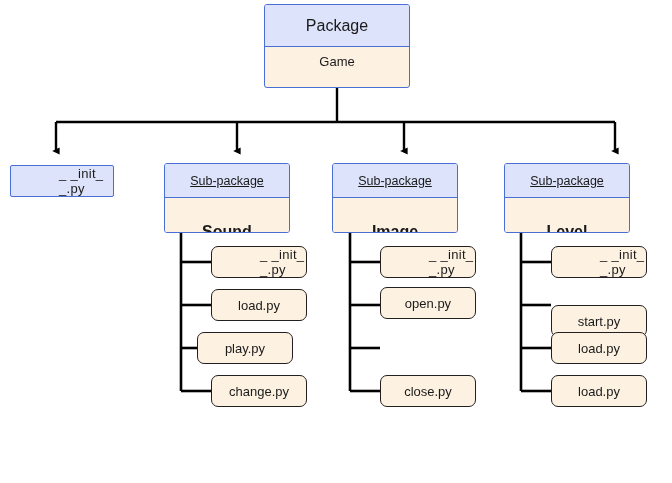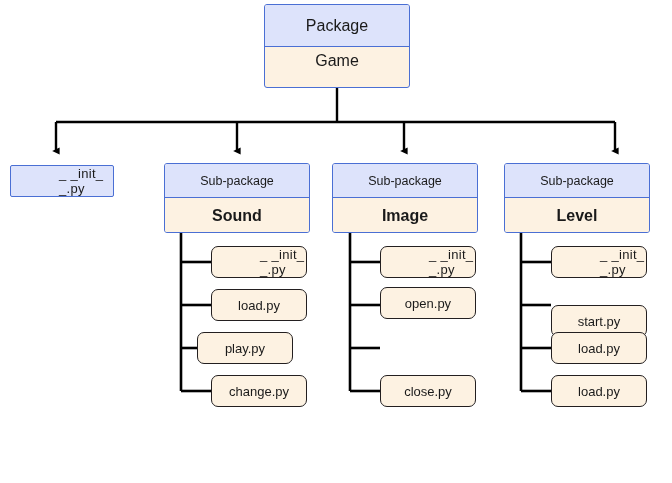--- a/index.html
+++ b/index.html
@@ -68,36 +68,38 @@
     top: 4px;
     width: 146px;
     height: 84px;
   }
   .card.root .head {
     height: 41px;
     font-size: 16px;
   }
   .card.root .body {
     height: 28px;
-    font-size: 16px;
+    font-size: 13px;
   }
 
   
   .card.sub {
-    width: 146px;
+    width: 126px;
     height: 70px;
+    text-decoration: underline;
   }
   .card.sub .head {
     height: 33px;
     font-size: 12.5px;
   }
   .card.sub .body {
     height: 35px;
     font-size: 16px;
     font-weight: bold;
+    margin-top: 16px;
   }
 
   
   .initbox {
     border: 1.6px solid #4a6fd4;
     border-radius: 2px;
     background: #dde3fb;
     display: flex;
     align-items: center;
     justify-content: center;

